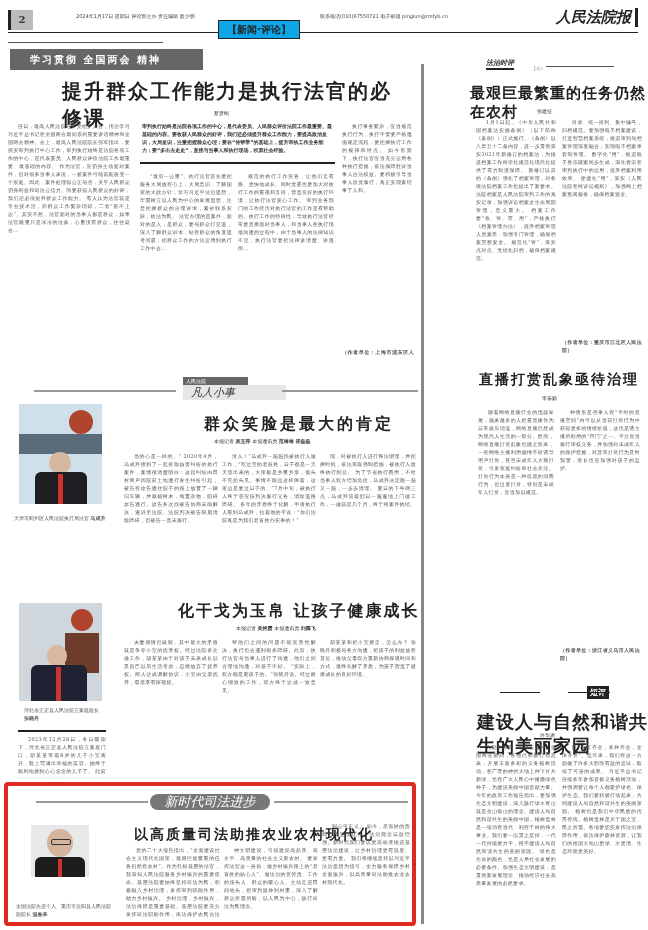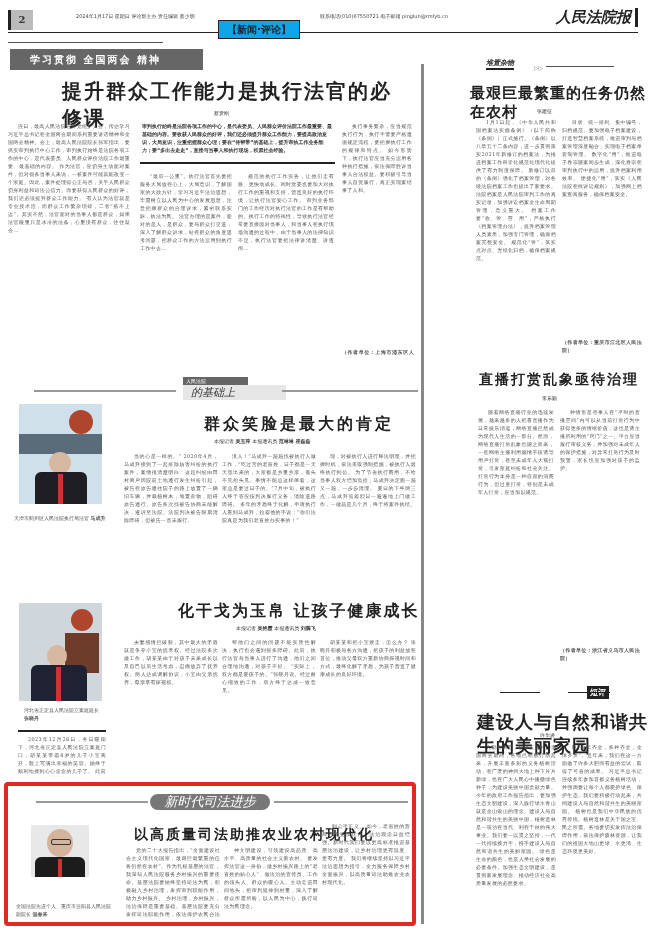--- a/index.html
+++ b/index.html
@@ -56,36 +56,36 @@
 <div class="abs txt" style="left:238px;top:172px;width:96px;height:190px;">
     <p>规范的执行工作实务，让他们走有路、更快地成长。同时党委也要加大对执行工作的重视和支持，营造良好的执行环境，让执行法官安心工作。 审判业务部门的工作经历对执行法官的工作是有帮助的。执行工作的特殊性，导致执行法官经常要直接面对当事人，和当事人在执行现场沟通的过程中，由于当事人的法律知识不足，执行法官要把法律讲清楚、讲透彻...</p>
   </div>
 <div class="abs txt" style="left:342px;top:122px;width:70px;height:224px;">
     <p>执行事务繁杂，应当规范执行行为，执行干警要严格遵循规定流程，要把握执行工作的规律和特点。 如今形势下，执行法官应当充分运用各种执行措施，依法保障胜诉当事人合法权益。要积极引导当事人自觉履行，真正实现案结事了人和。</p>
   </div>
 <div class="abs txt" style="left:342px;top:348px;width:72px;height:10px;font-weight:bold;">（作者单位：上海市浦东区人民法院）</div>
 
 <div class="abs vrule" style="left:421px;top:64px;height:860px;"></div>
 
-<div class="abs kicker" style="left:486px;top:58px;border-bottom:2px solid #222;">堆置杂物</div>
+<div class="abs kicker" style="left:486px;top:58px;border-bottom:2px solid #222;">法治时评</div>
 <div class="abs" style="left:534px;top:64px;font-size:6px;color:#888;">▷▷</div>
 <div class="abs" style="left:546px;top:66px;width:68px;height:1px;background:#555;"></div>
 <div class="abs headline" style="left:470px;top:84px;font-size:15px;letter-spacing:1px;">最艰巨最繁重的任务仍然在农村</div>
 <div class="abs byline" style="left:537px;top:108px;">张建征</div>
 <div class="abs txt" style="left:476px;top:118px;width:80px;height:240px;">
     <p>1月1日起，《中华人民共和国档案法实施条例》（以下简称《条例》）正式施行。《条例》以八章五十二条内容，进一步贯彻落实2021年新修订的档案法，为推进档案工作科学化规范化现代化提供了有力制度保障。 新修订以后的《条例》强化了档案管理，对各级法院档案工作也提出了新要求。法院档案是人民法院审判工作的真实记录，加强诉讼档案全生命周期管理，意义重大。 档案工作要“收、管、存、用”，严格执行《档案管理办法》，提升档案管理人员素质，加强专门管理，确保档案完整安全。 规范化“管”，落实点对点、无纸化归档，确保档案规范。</p>
   </div>
 <div class="abs txt" style="left:562px;top:118px;width:80px;height:220px;">
     <p>目录、统一排列、集中编号，归档规范。要加强电子档案建设，打造智慧档案系统，推进审判与档案管理深度融合，实现电子档案单套制管理。 数字化“用”，推进电子卷宗随案同步生成，深化卷宗在审判执行中的运用，提升档案利用效率。 便捷化“用”，落实《人民法院在线诉讼规则》，加强网上档案查阅服务，确保档案安全。</p>
   </div>
 <div class="abs txt" style="left:562px;top:338px;width:80px;height:16px;font-weight:bold;">（作者单位：重庆市江北区人民法院）</div>
 
 <div class="abs grey-line" style="left:34px;top:390px;width:142px;height:2px;"></div>
 <div class="abs" style="left:183px;top:377px;width:62px;height:8px;background:#666;color:#fff;font-size:5px;line-height:8px;padding-left:3px;">人民法院</div>
-<div class="abs" style="left:183px;top:385px;width:95px;height:15px;background:#e6e6e6;font-size:11px;font-style:italic;color:#333;padding-left:8px;">的基础上</div>
+<div class="abs" style="left:183px;top:385px;width:95px;height:15px;background:#e6e6e6;font-size:11px;font-style:italic;color:#333;padding-left:8px;">凡人小事</div>
 <div class="abs grey-line" style="left:282px;top:390px;width:136px;height:2px;"></div>
 
 <div class="abs photo" style="left:19px;top:404px;width:83px;height:100px;">
   <div style="position:absolute;left:50px;top:6px;width:24px;height:24px;border-radius:50%;background:#b0452e;"></div>
   <div style="position:absolute;left:0;top:30px;width:83px;height:20px;background:#5a6c7a;"></div>
   <div style="position:absolute;left:30px;top:48px;width:22px;height:22px;border-radius:50%;background:#d6b8a0;"></div>
   <div style="position:absolute;left:16px;top:68px;width:52px;height:32px;background:#1d1d22;border-radius:6px 6px 0 0;"></div>
   <div style="position:absolute;left:39px;top:70px;width:5px;height:30px;background:#c33;"></div>
 </div>
 <div class="abs caption" style="left:14px;top:514px;width:95px;">

